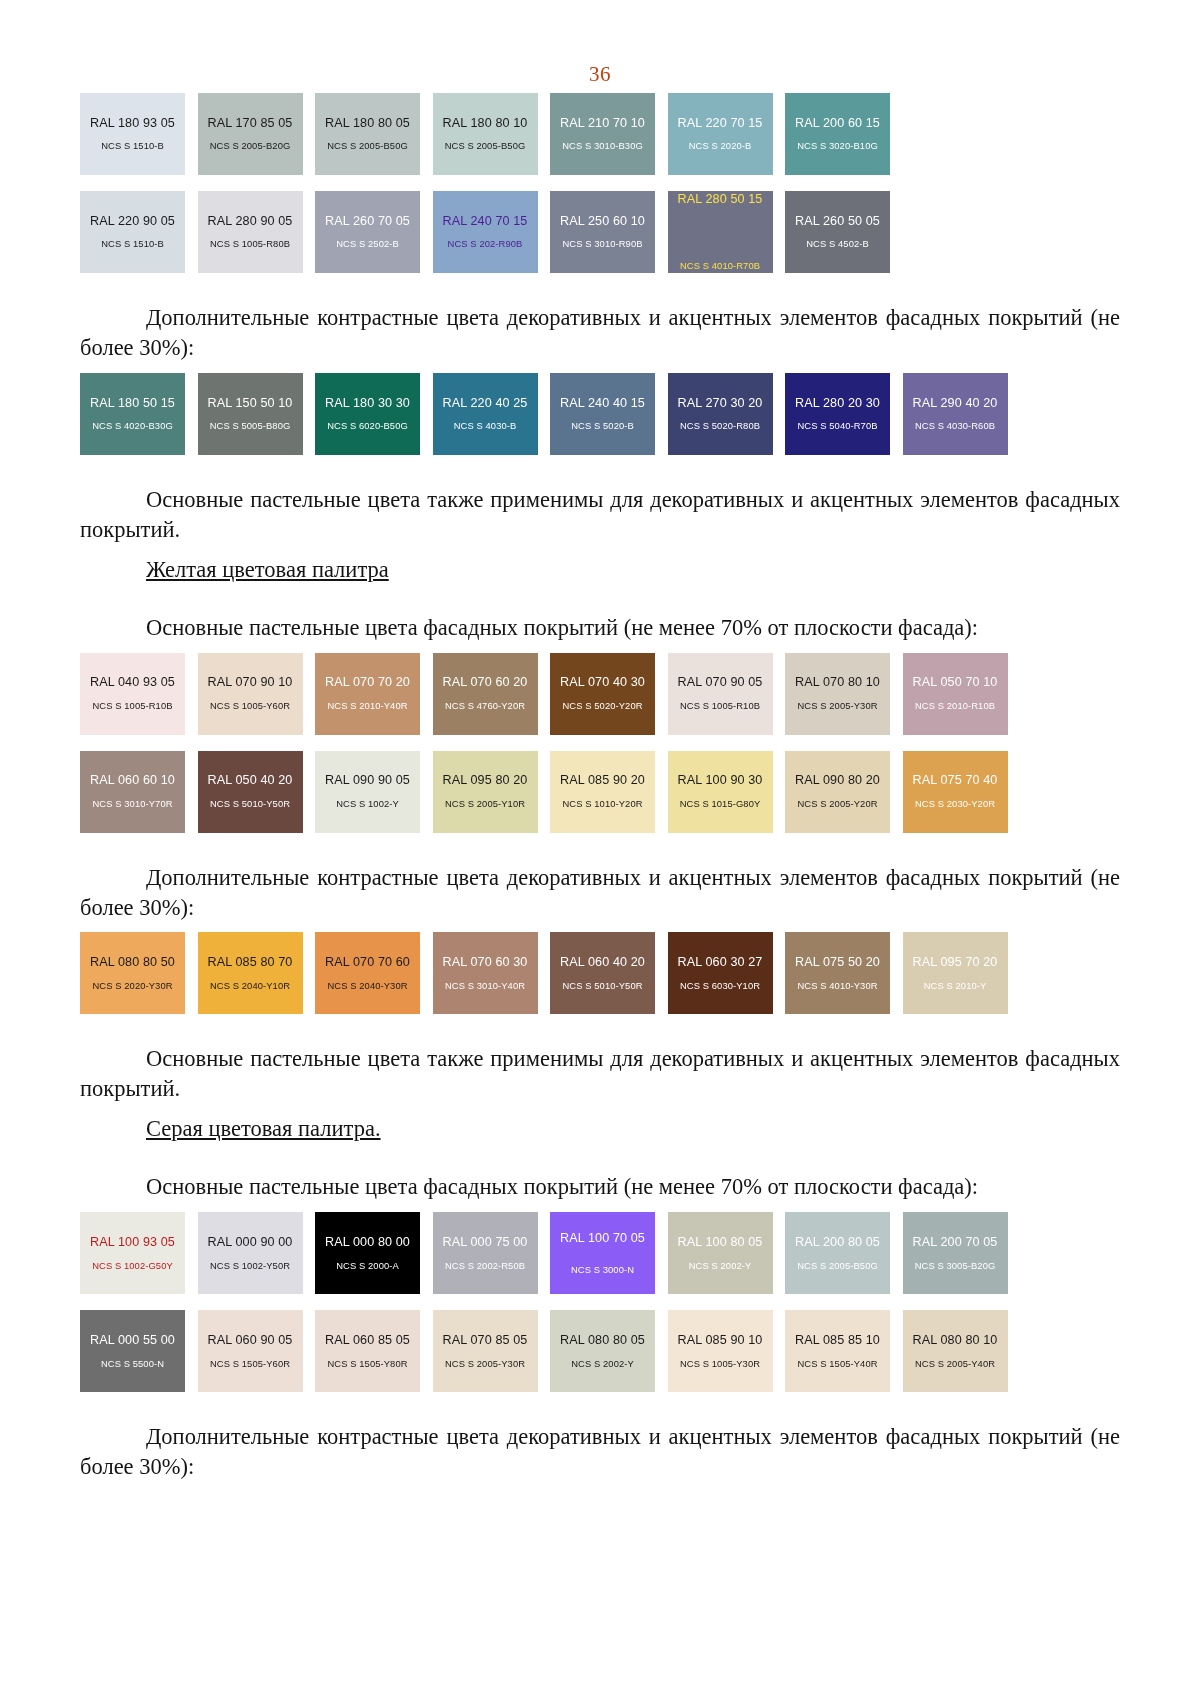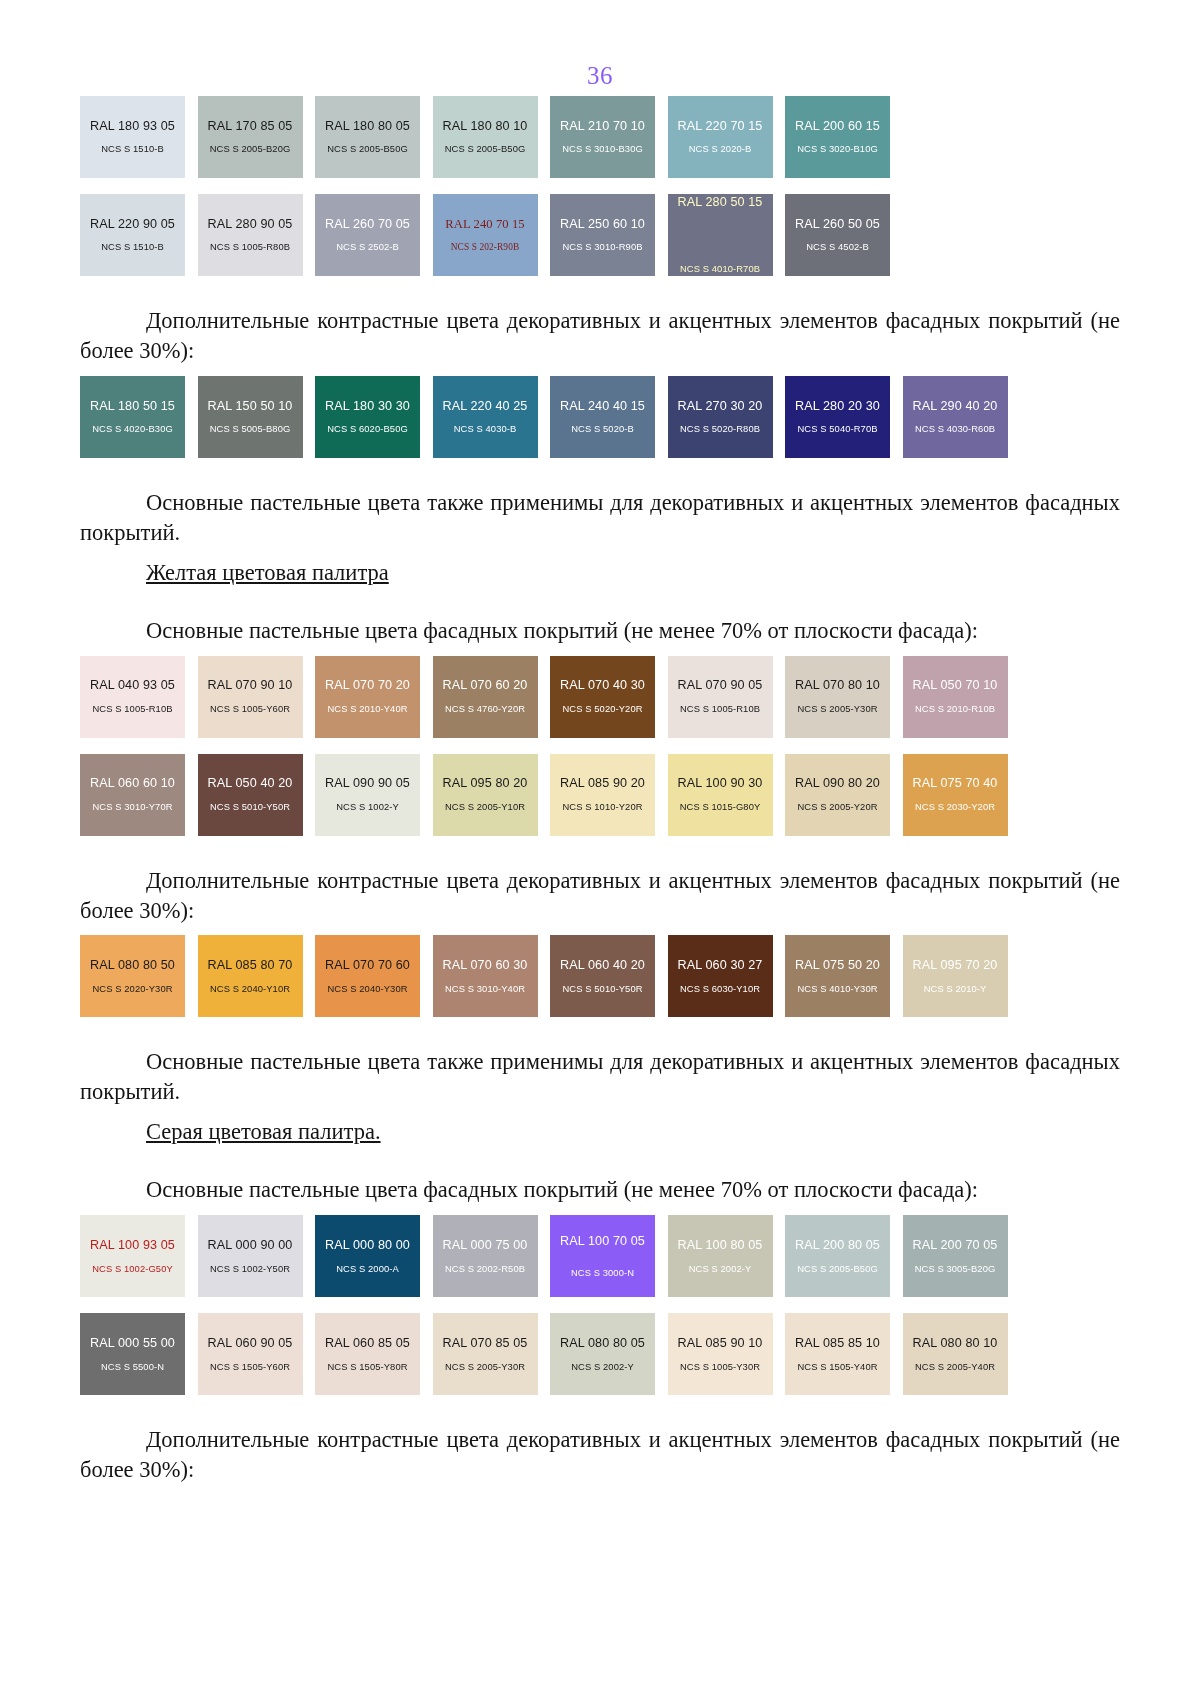--- a/index.html
+++ b/index.html
@@ -15,22 +15,22 @@
     width: 1200px;
     height: 1696px;
     margin: 0 auto;
     background: #ffffff;
     box-sizing: border-box;
     padding: 0 80px;
     overflow: hidden;
   }
   .page-number {
     text-align: center;
-    font-size: 25px;
-    color: #8b5cf6;
+    font-size: 21px;
+    color: #c2410c;
     padding-top: 62px;
     letter-spacing: 0.5px;
   }
   .para {
     font-size: 22.5px;
     line-height: 1.33;
     color: #141414;
     text-align: justify;
     text-indent: 66px;
     margin: 30px 0 10px 0;
@@ -155,33 +155,33 @@
             <div class="ncs">NCS S 1005-R80B</div>
           </div>
         </div>
         <div class="swatch-cell">
           <div class="swatch" style="background: rgb(160, 164, 178); color: rgb(255, 255, 255);">
             <div class="ral">RAL 260 70 05</div>
             <div class="ncs">NCS S 2502-B</div>
           </div>
         </div>
         <div class="swatch-cell">
-          <div class="swatch" style="background: rgb(135, 166, 201); color: #7f1d1d; font-family: Liberation Serif, serif;">
+          <div class="swatch" style="background: rgb(135, 166, 201); color: #4c1d95;">
             <div class="ral">RAL 240 70 15</div>
             <div class="ncs">NCS S 202-R90B</div>
           </div>
         </div>
         <div class="swatch-cell">
           <div class="swatch" style="background: rgb(123, 130, 148); color: rgb(255, 255, 255);">
             <div class="ral">RAL 250 60 10</div>
             <div class="ncs">NCS S 3010-R90B</div>
           </div>
         </div>
         <div class="swatch-cell">
-          <div class="swatch" style="background: rgb(111, 114, 135); color: #fef9c3; gap: 44px;">
+          <div class="swatch" style="background: rgb(111, 114, 135); color: #fde047; gap: 44px;">
             <div class="ral">RAL 280 50 15</div>
             <div class="ncs">NCS S 4010-R70B</div>
           </div>
         </div>
         <div class="swatch-cell">
           <div class="swatch" style="background: rgb(109, 112, 121); color: rgb(255, 255, 255);">
             <div class="ral">RAL 260 50 05</div>
             <div class="ncs">NCS S 4502-B</div>
           </div>
         </div>
@@ -422,21 +422,21 @@
             <div class="ncs">NCS S 1002-G50Y</div>
           </div>
         </div>
         <div class="swatch-cell">
           <div class="swatch" style="background: rgb(221, 221, 227); color: rgb(26, 26, 26);">
             <div class="ral">RAL 000 90 00</div>
             <div class="ncs">NCS S 1002-Y50R</div>
           </div>
         </div>
         <div class="swatch-cell">
-          <div class="swatch" style="background: #0c4a6e; color: rgb(255, 255, 255);">
+          <div class="swatch" style="background: #000000; color: rgb(255, 255, 255);">
             <div class="ral">RAL 000 80 00</div>
             <div class="ncs">NCS S 2000-A</div>
           </div>
         </div>
         <div class="swatch-cell">
           <div class="swatch" style="background: rgb(176, 177, 184); color: rgb(255, 255, 255);">
             <div class="ral">RAL 000 75 00</div>
             <div class="ncs">NCS S 2002-R50B</div>
           </div>
         </div>

